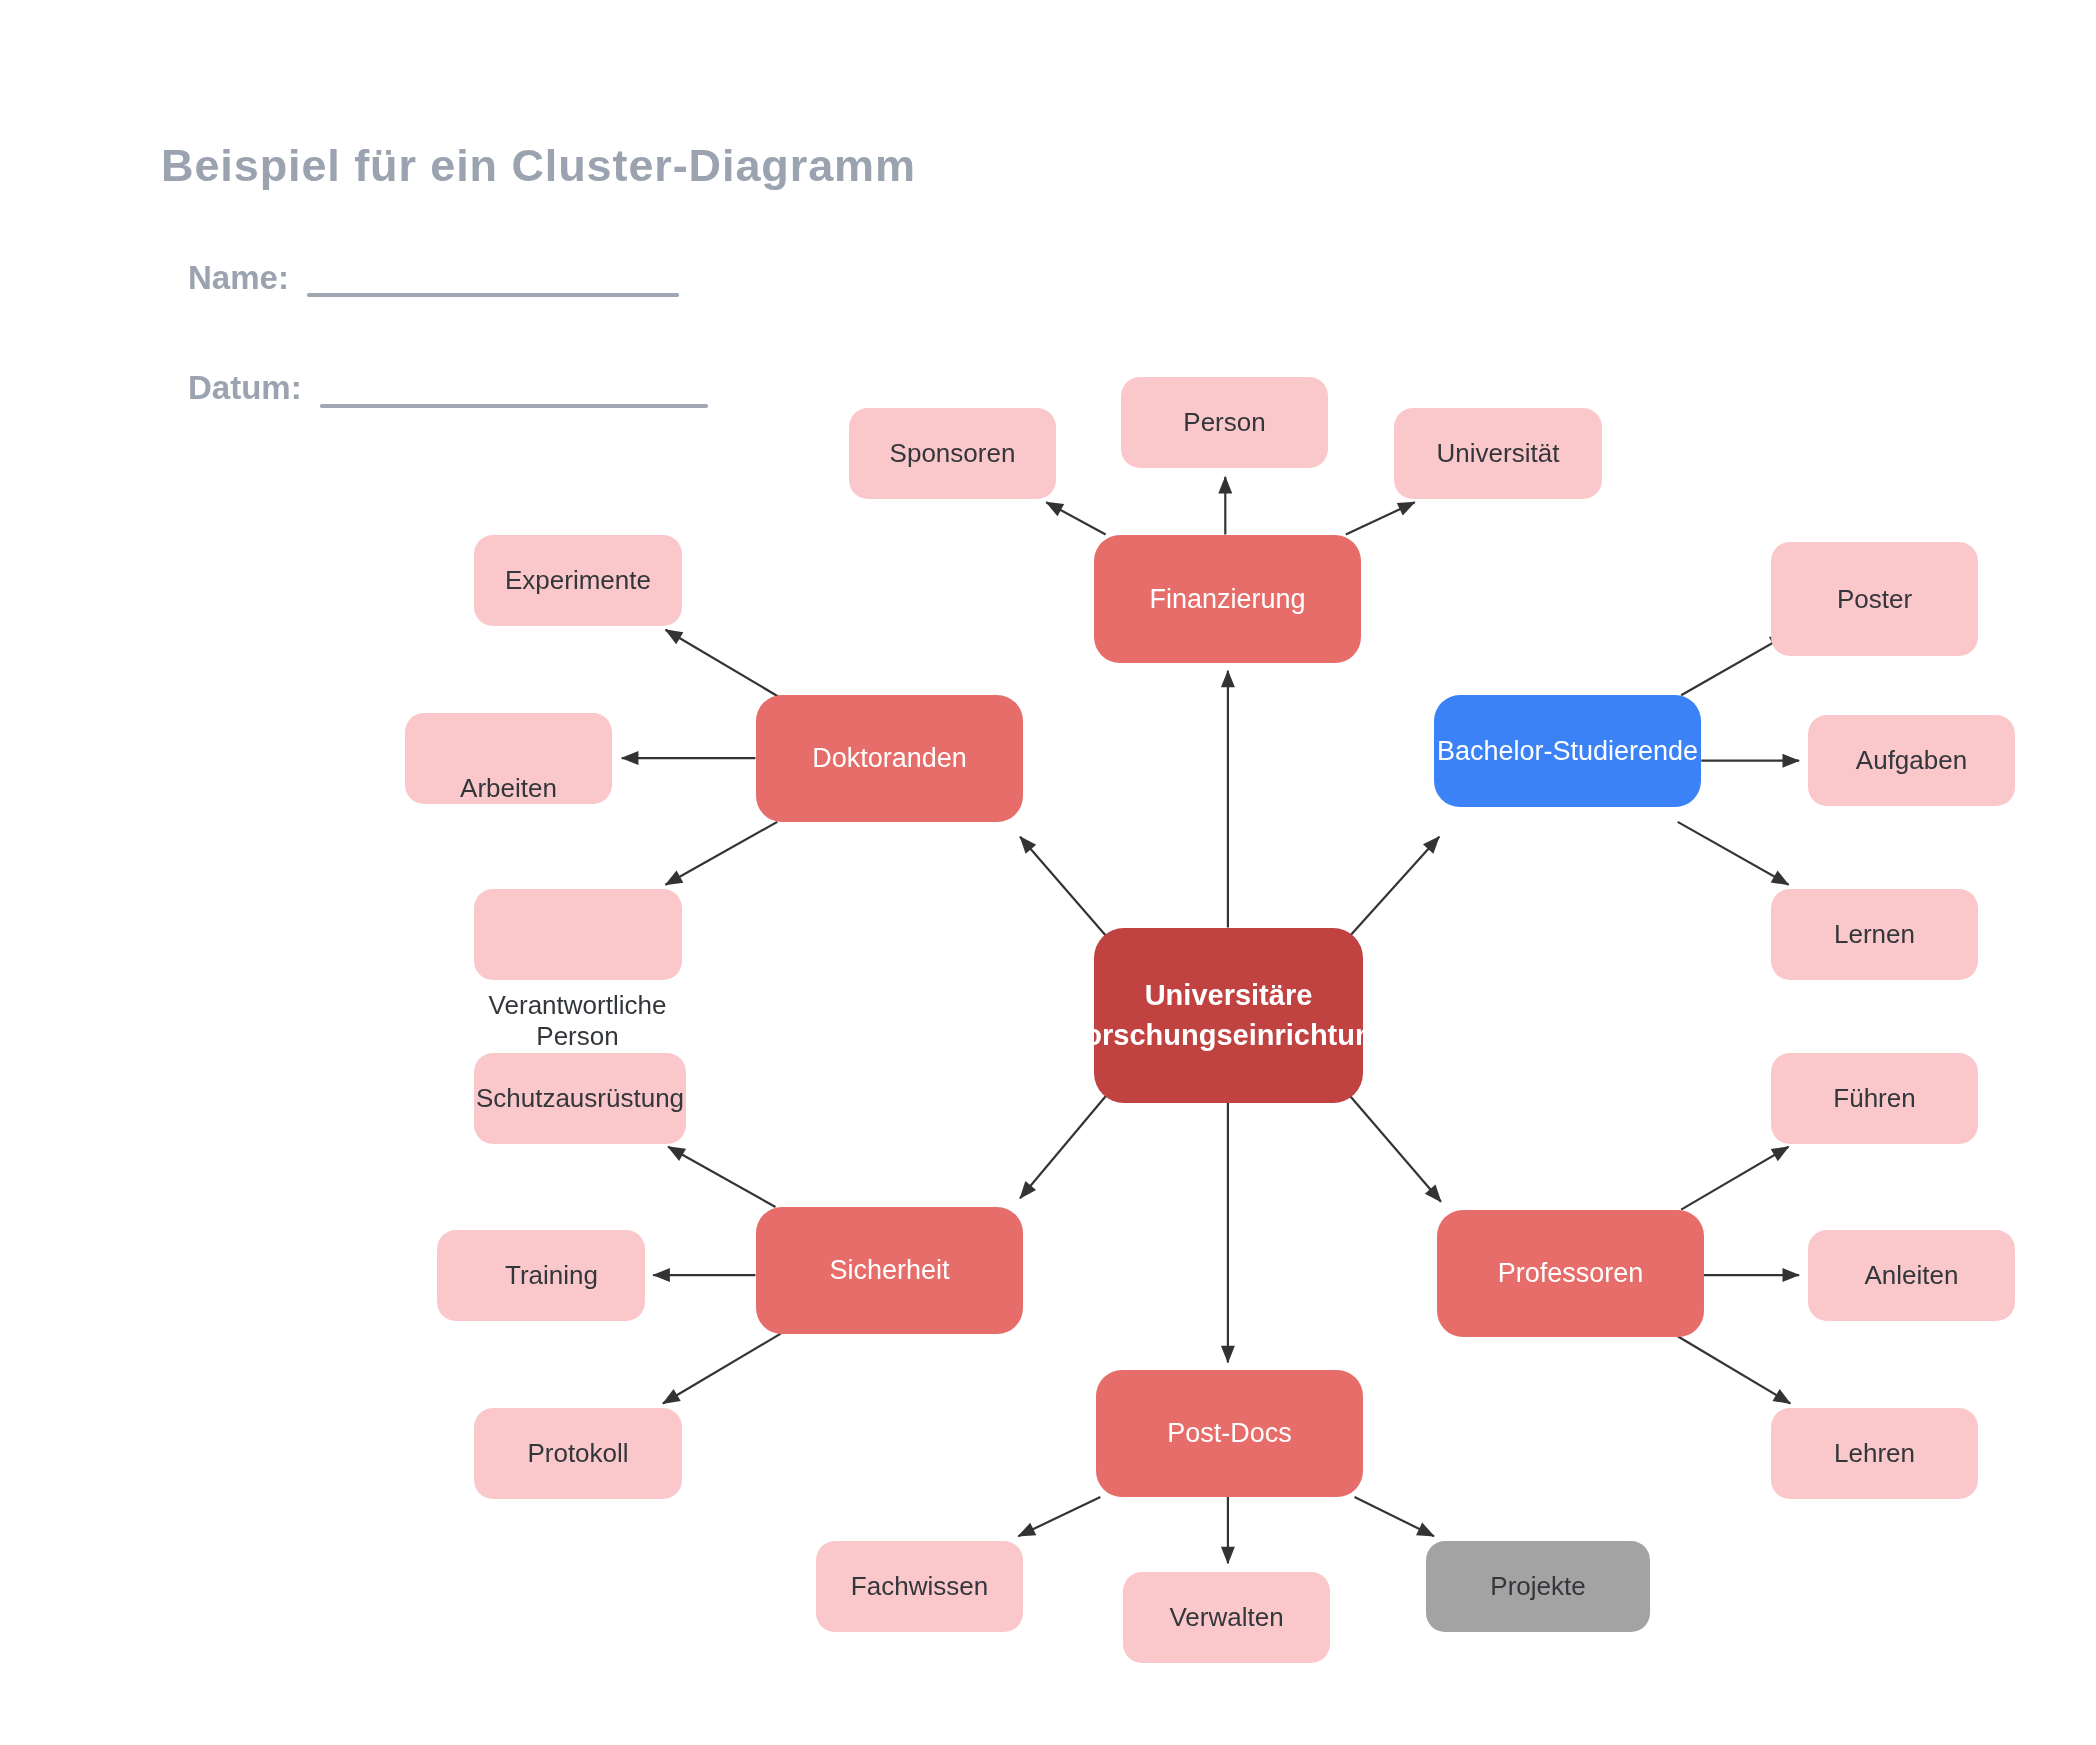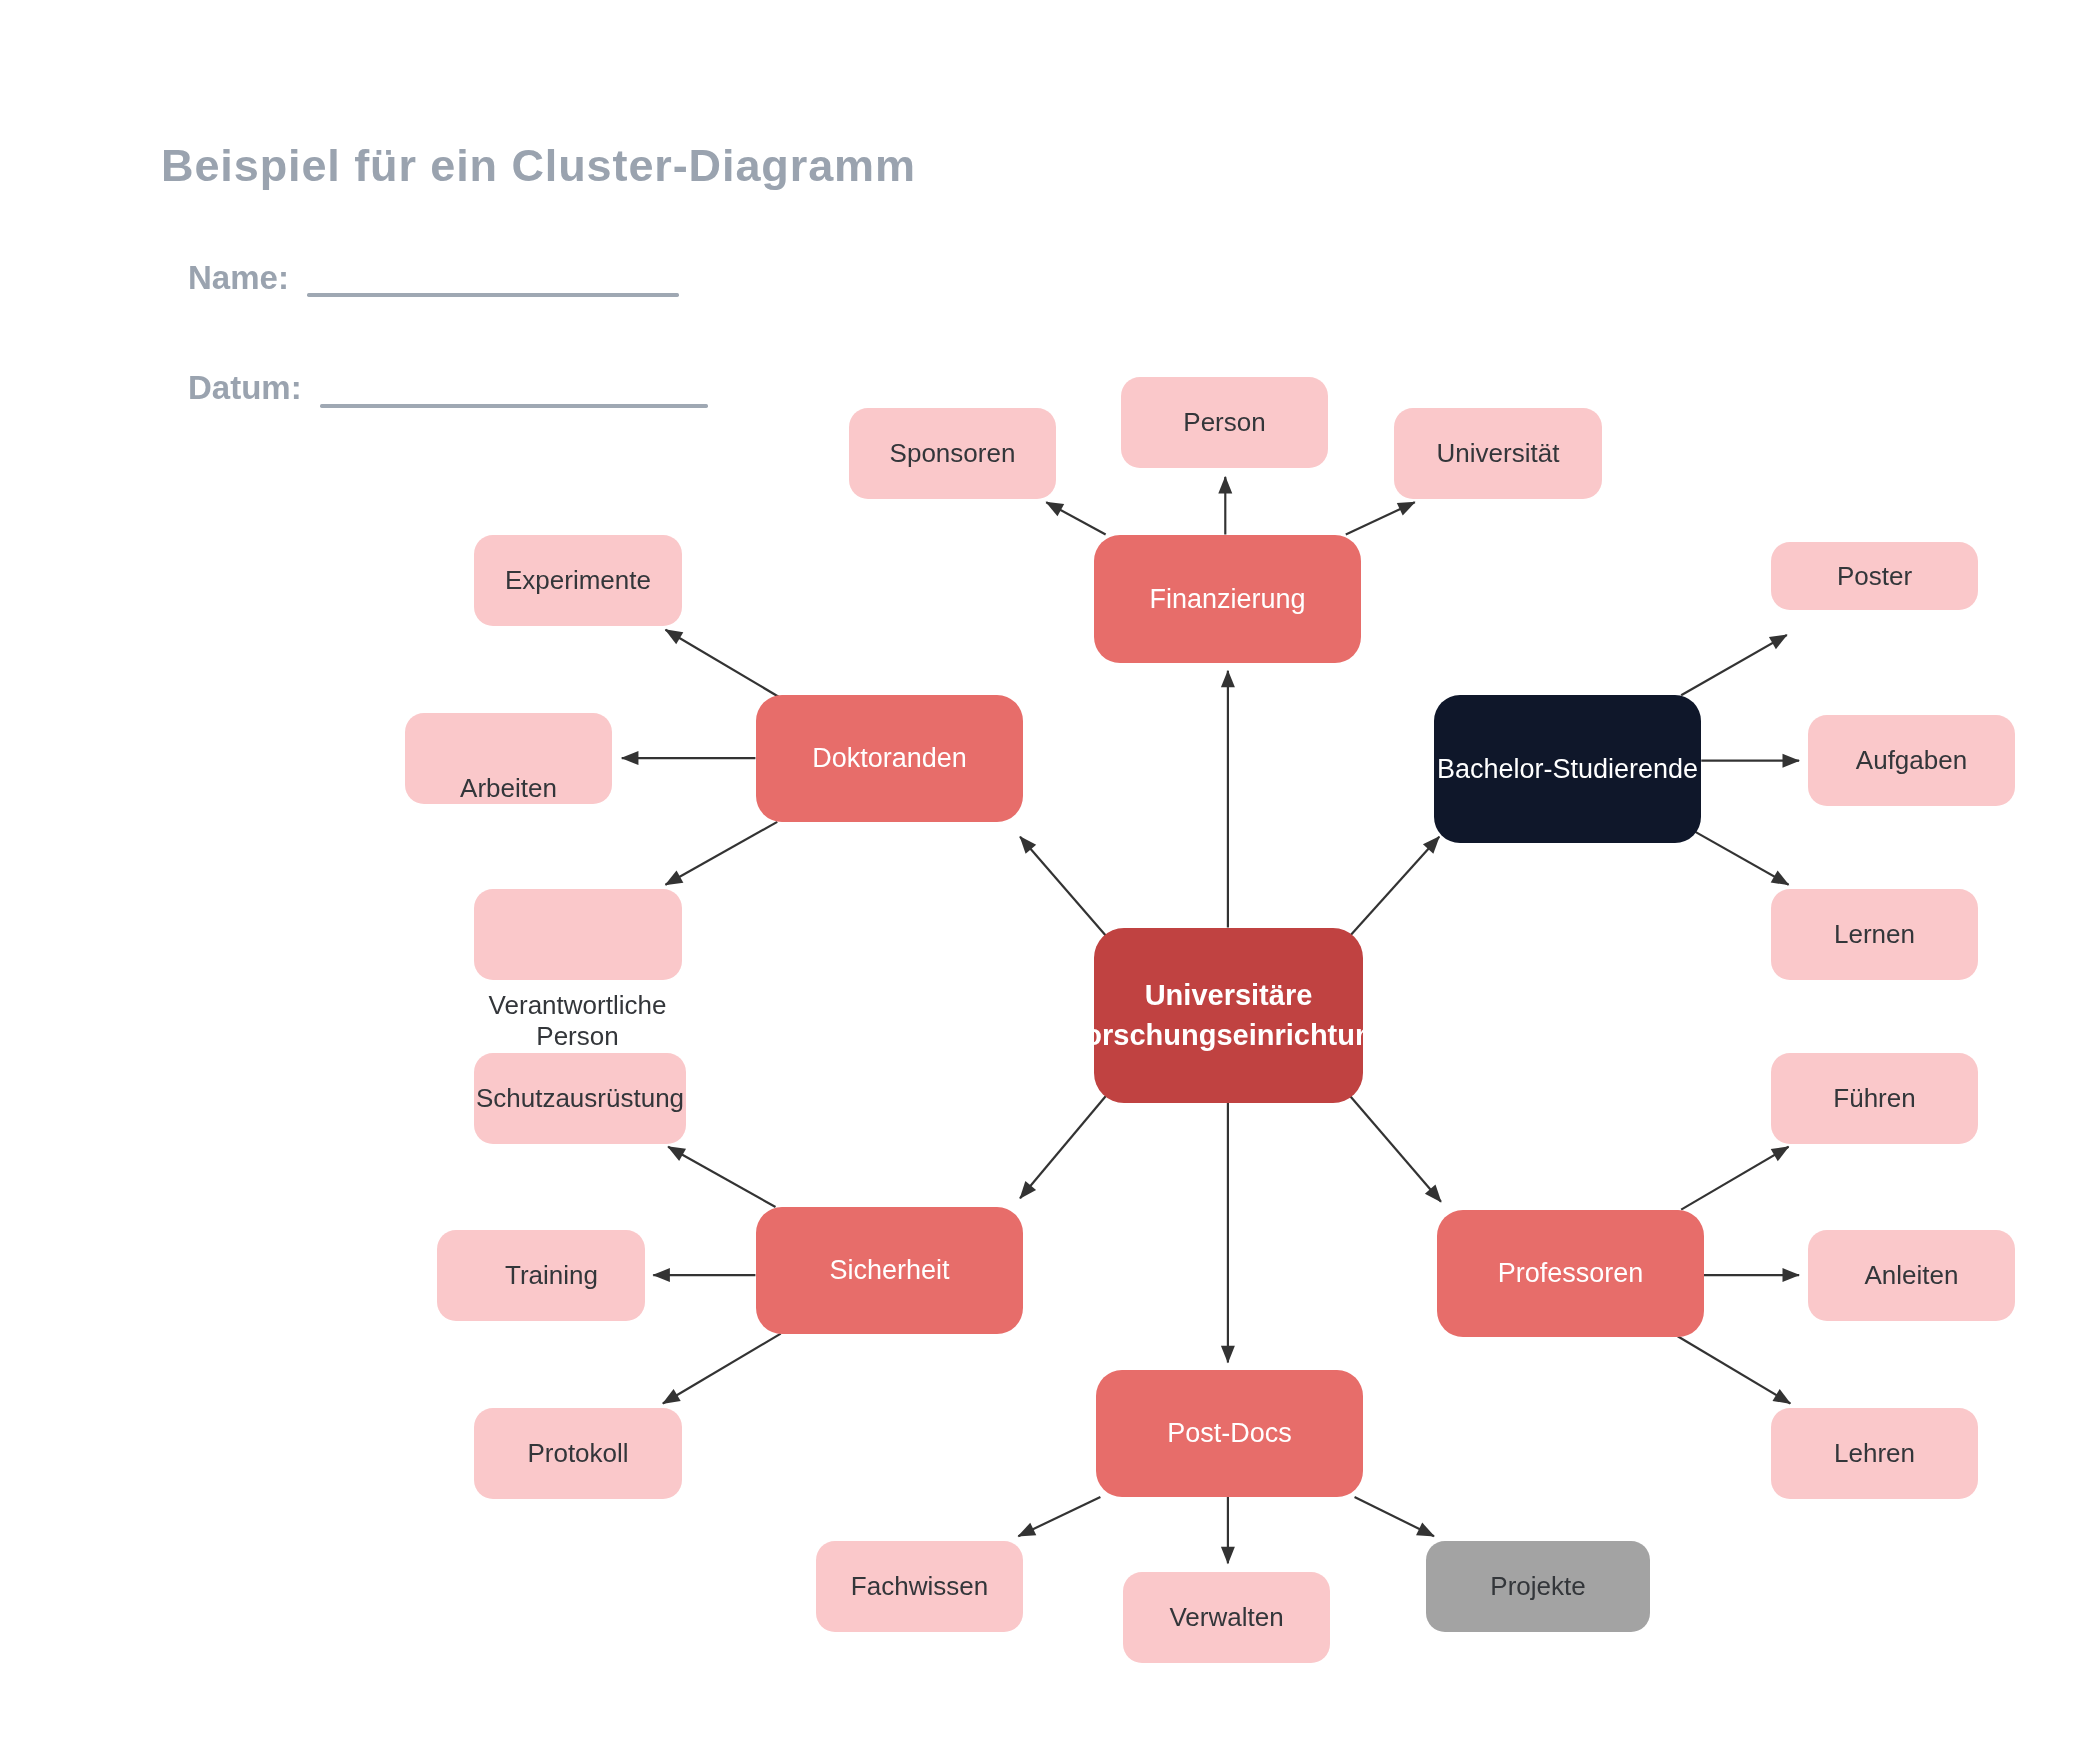--- a/index.html
+++ b/index.html
@@ -102,21 +102,21 @@
   <div class="node center-node" style="left: 1094px; top: 928px; width: 269px; height: 175px; background-color: rgb(192, 66, 65);">
     <span>Universitäre Forschungseinrichtung</span>
   </div>
 
   <div class="node branch" style="left: 1094px; top: 535px; width: 267px; height: 128px; background-color: rgb(231, 109, 106);">
     <span>Finanzierung</span>
   </div>
   <div class="node branch" style="left: 756px; top: 695px; width: 267px; height: 127px; background-color: rgb(231, 109, 106);">
     <span>Doktoranden</span>
   </div>
-  <div class="node branch" style="left: 1434px; top: 695px; width: 267px; height: 148px; background-color: #0f172a;">
+  <div class="node branch" style="left: 1434px; top: 695px; width: 267px; height: 112px; background-color: #3b82f6;">
     <span>Bachelor-Studierende</span>
   </div>
   <div class="node branch" style="left: 756px; top: 1207px; width: 267px; height: 127px; background-color: rgb(231, 109, 106);">
     <span>Sicherheit</span>
   </div>
   <div class="node branch" style="left: 1437px; top: 1210px; width: 267px; height: 127px; background-color: rgb(231, 109, 106);">
     <span>Professoren</span>
   </div>
   <div class="node branch" style="left: 1096px; top: 1370px; width: 267px; height: 127px; background-color: rgb(231, 109, 106);">
     <span>Post-Docs</span>
@@ -136,21 +136,21 @@
     <span>Experimente</span>
   </div>
   <div class="node leaf" style="left: 405px; top: 713px; width: 207px; height: 91px; background-color: rgb(250, 200, 202); align-items: flex-end;">
     <span>Arbeiten</span>
   </div>
   <div class="node leaf" style="left: 474px; top: 889px; width: 208px; height: 91px; background-color: rgb(250, 200, 202);">
     <span></span>
   </div>
   <div class="caption" style="left:455px;top:990px;width:245px;">Verantwortliche Person</div>
 
-  <div class="node leaf" style="left: 1771px; top: 542px; width: 207px; height: 68px; background-color: rgb(250, 200, 202);">
+  <div class="node leaf" style="left: 1771px; top: 542px; width: 207px; height: 114px; background-color: rgb(250, 200, 202);">
     <span>Poster</span>
   </div>
   <div class="node leaf" style="left: 1808px; top: 715px; width: 207px; height: 91px; background-color: rgb(250, 200, 202);">
     <span>Aufgaben</span>
   </div>
   <div class="node leaf" style="left: 1771px; top: 889px; width: 207px; height: 91px; background-color: rgb(250, 200, 202);">
     <span>Lernen</span>
   </div>
 
   <div class="node leaf" style="left: 474px; top: 1053px; width: 212px; height: 91px; background-color: rgb(250, 200, 202);">

